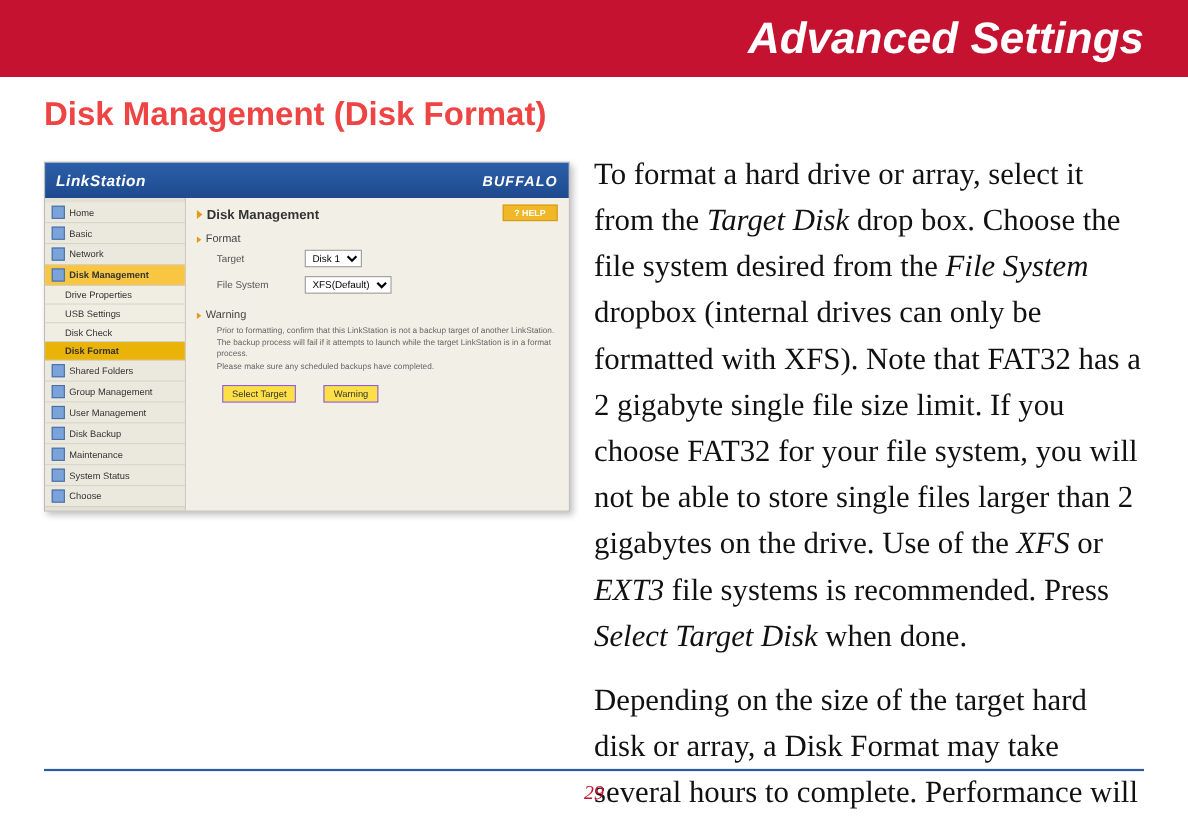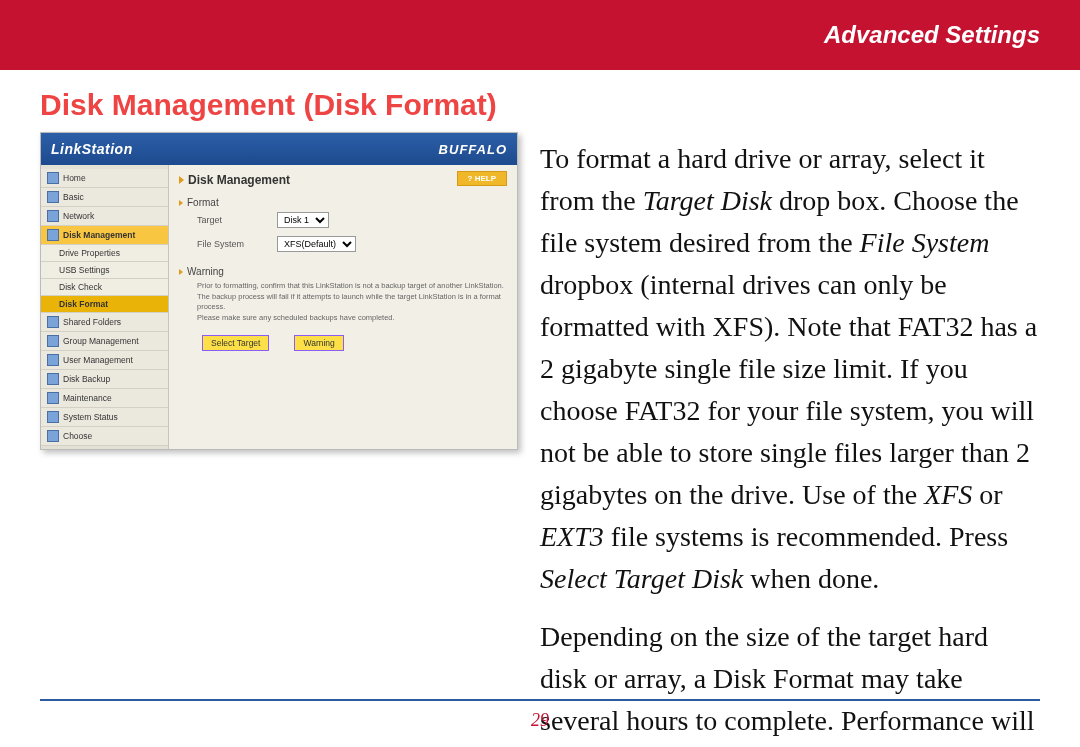--- a/index.html
+++ b/index.html
@@ -7,31 +7,31 @@
   
   .page { position: relative; width: 1080px; height: 747px; }
   
   .red-banner {
     position: absolute; top: 0; left: 0; right: 0; height: 70px;
     background: #c41230; display: flex; align-items: center;
     justify-content: flex-end; padding-right: 40px;
   }
   .red-banner-title {
     color: #fff; font-style: italic; font-weight: bold;
-    font-size: 24px; font-family: Arial, Helvetica, sans-serif;
+    font-size: 40px; font-family: Arial, Helvetica, sans-serif;
   }
   
   .section-heading {
     position: absolute; top: 88px; left: 40px;
     color: #ef4444; font-weight: bold; font-size: 30px;
     font-family: Arial, Helvetica, sans-serif;
   }
   
   .screenshot-box {
-    position: absolute; top: 132px; left: 40px;
+    position: absolute; top: 147px; left: 40px;
     width: 478px; height: 318px;
     border: 1px solid #bbb;
     box-shadow: 3px 3px 6px rgba(0,0,0,0.25);
     background: #e9e6de;
     font-family: Tahoma, Arial, sans-serif;
   }
   .ss-header {
     height: 32px; background: linear-gradient(#2b5fa8, #1e4a8e);
     display: flex; align-items: center; justify-content: space-between;
     padding: 0 10px;

